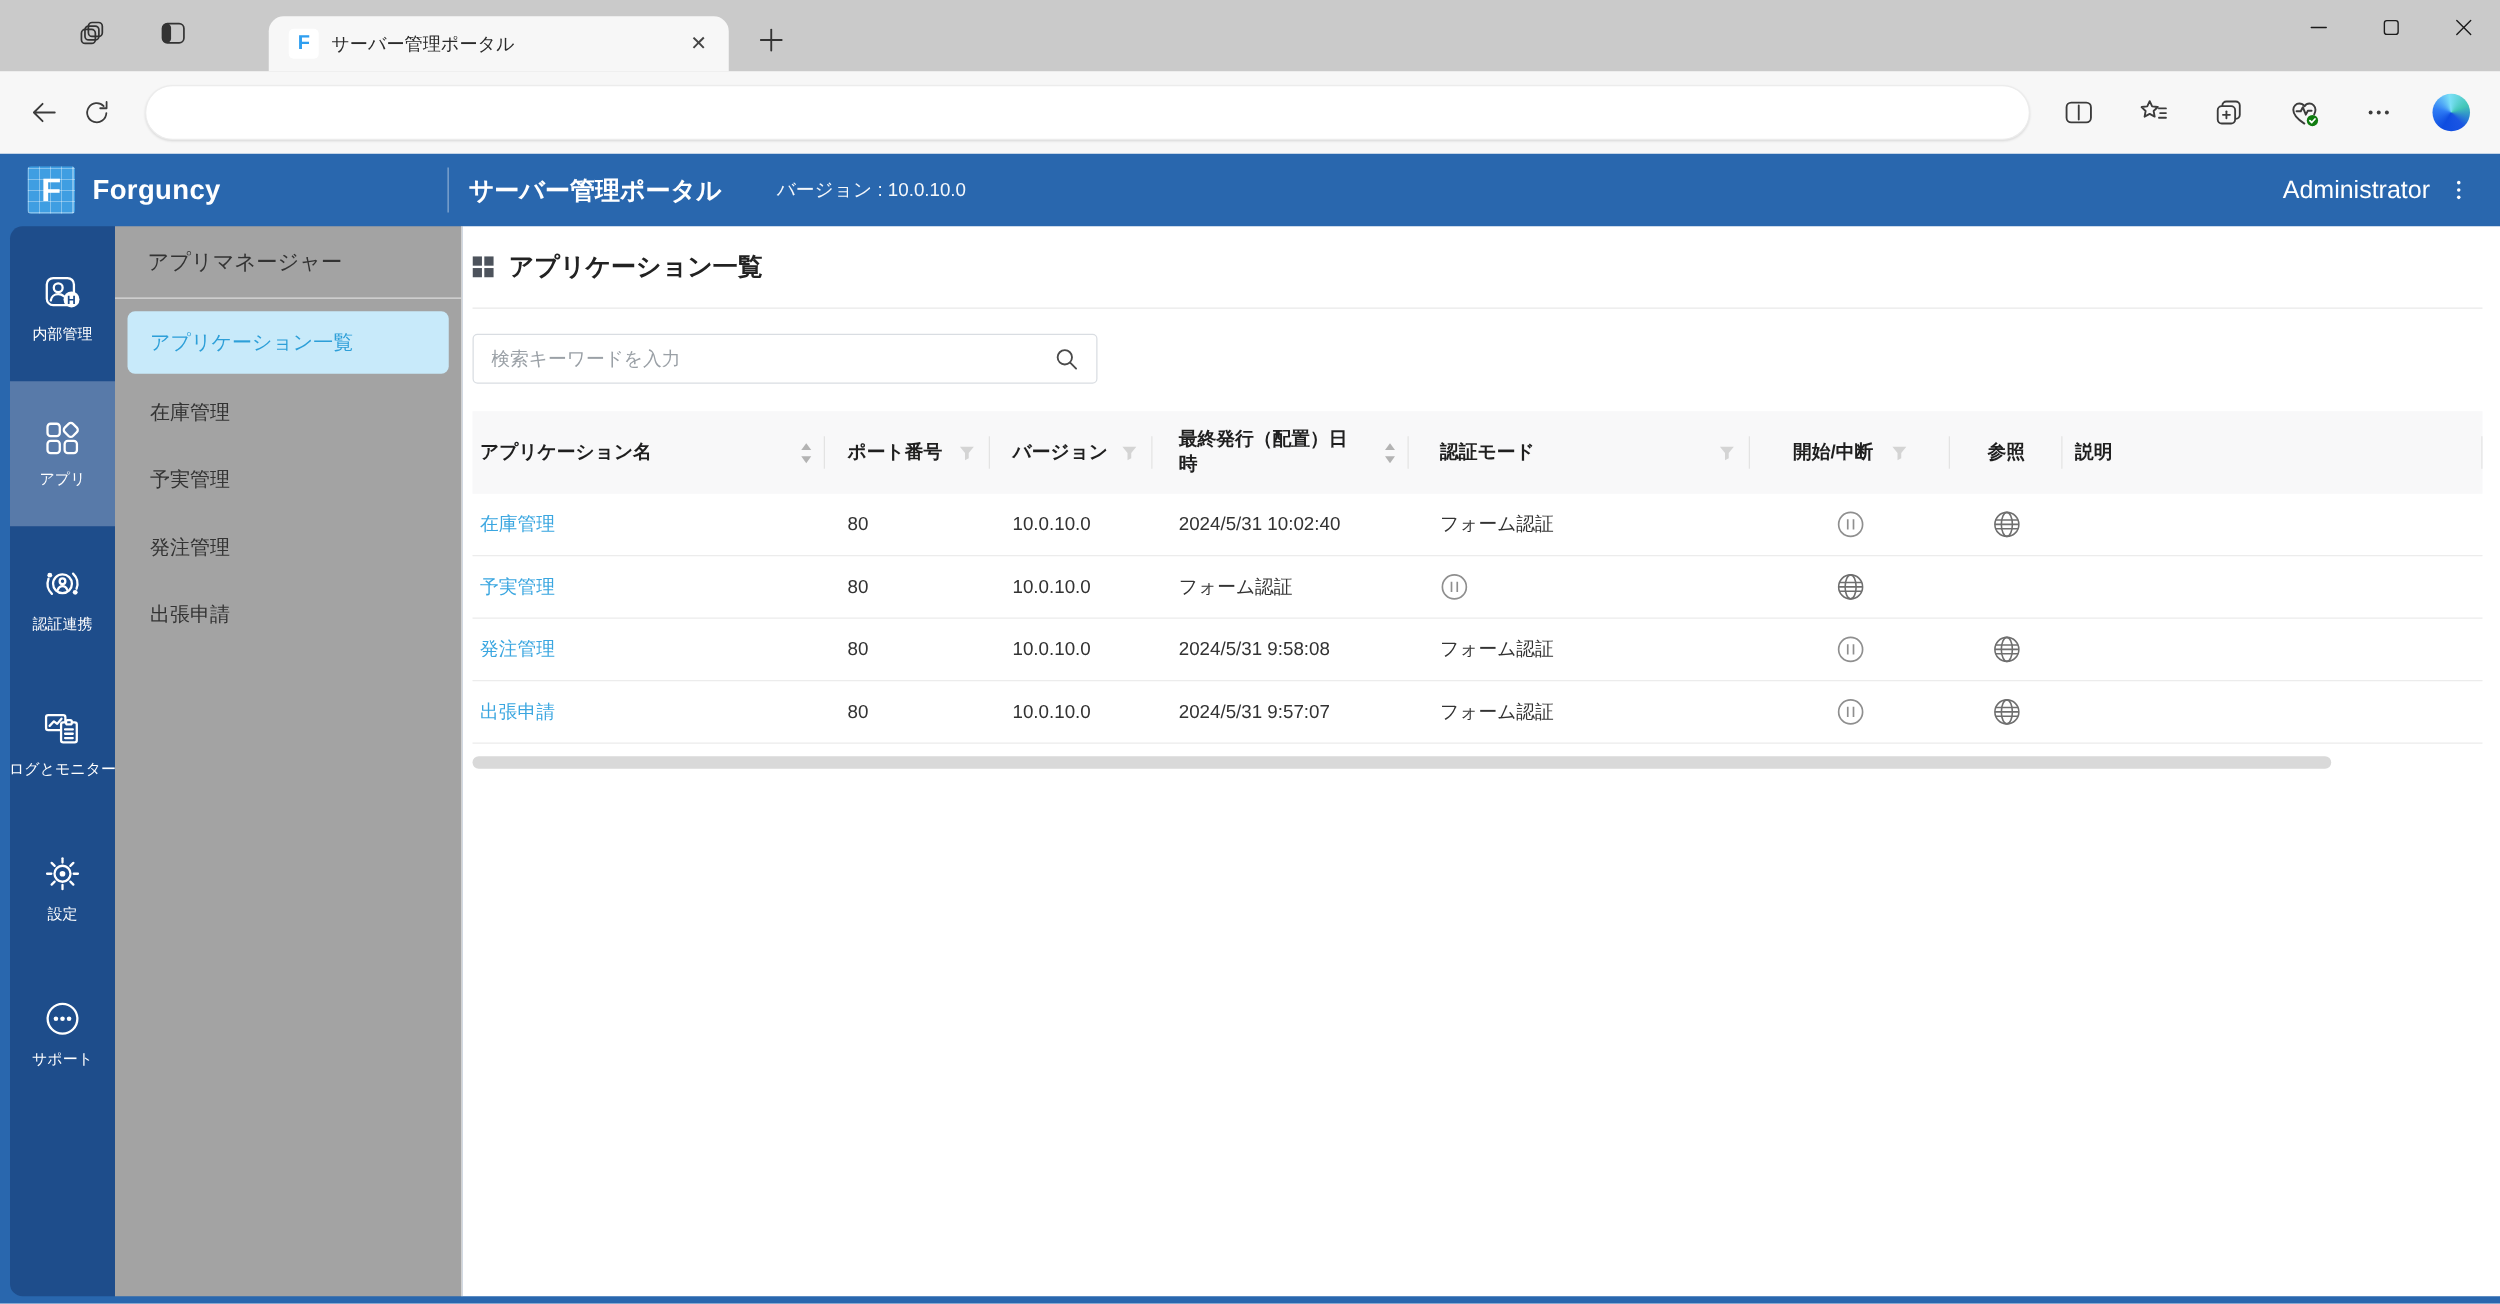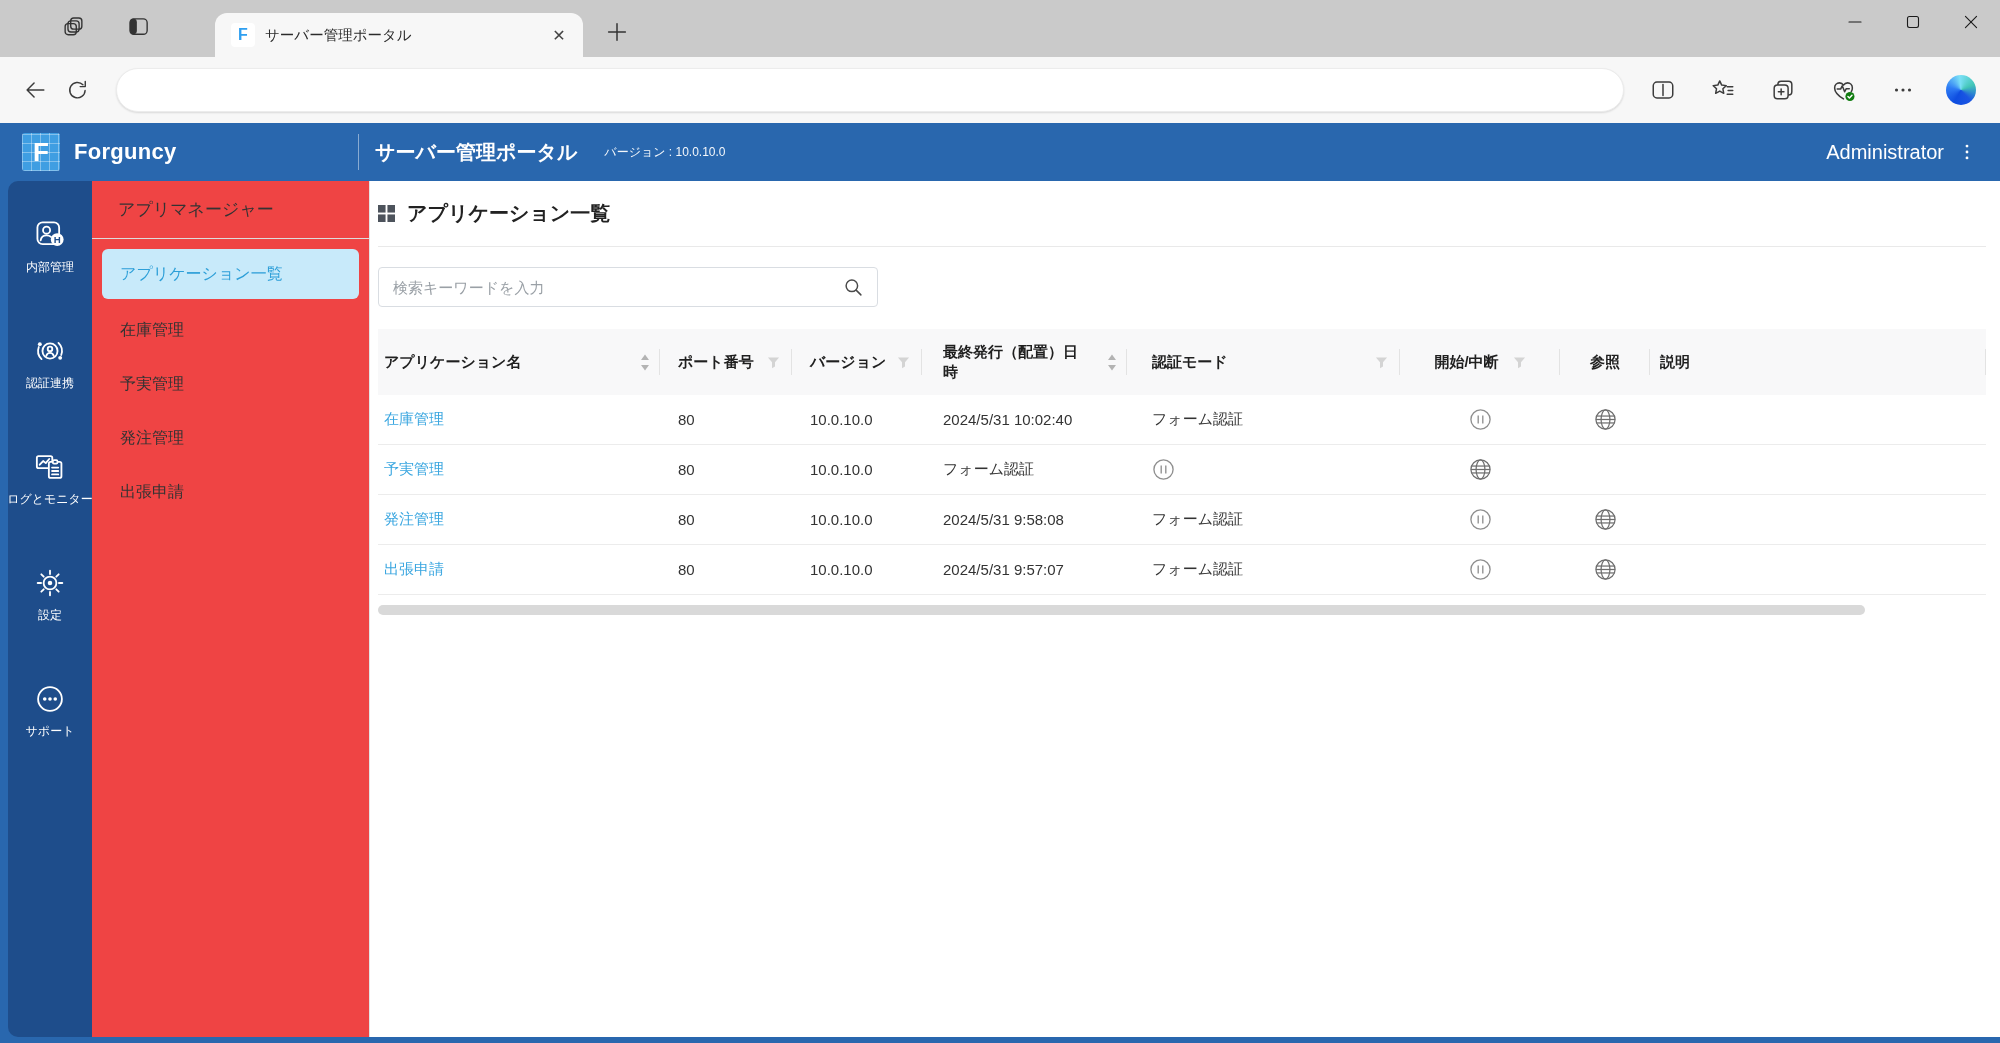--- a/index.html
+++ b/index.html
@@ -38,35 +38,35 @@
   .app{flex:1;background:var(--header-blue);padding:0 0 6px 8px;display:flex;flex-direction:column;overflow:hidden;}
   .app-header{height:58px;display:flex;align-items:center;color:#fff;padding-left:14px;flex:0 0 auto;}
   .brand{display:flex;align-items:center;gap:14px;width:336px;flex:0 0 auto;}
   .logo{width:38px;height:38px;border-radius:3px;background:#3f9ee2;
         background-image:repeating-linear-gradient(0deg,rgba(255,255,255,.35) 0 1px,transparent 1px 9px),
                          repeating-linear-gradient(90deg,rgba(255,255,255,.35) 0 1px,transparent 1px 9px);
         display:flex;align-items:center;justify-content:center;color:#fff;font-weight:bold;font-size:26px;}
   .brand-name{font-size:22px;font-weight:600;letter-spacing:.3px;}
   .hdr-divider{width:1px;height:36px;background:rgba(255,255,255,.45);margin-right:16px;flex:0 0 auto;}
   .portal-title{font-size:20px;font-weight:bold;}
-  .portal-version{font-size:12px;margin-left:27px;opacity:.95;}
+  .portal-version{font-size:15px;margin-left:44px;opacity:.95;}
   .hdr-spacer{flex:1;}
   .admin-name{font-size:20px;}
   .kebab{width:30px;height:30px;display:flex;align-items:center;justify-content:center;margin:0 18px 0 8px;cursor:pointer;}
 
   .app-body{flex:1;display:flex;min-height:0;}
   
   .rail{width:84px;background:var(--rail-navy);border-radius:10px 0 0 10px;display:flex;flex-direction:column;padding-top:8px;flex:0 0 auto;}
   .rail-item{height:116px;display:flex;flex-direction:column;align-items:center;justify-content:center;gap:8px;color:#fff;cursor:pointer;}
   .rail-item.selected{background:var(--rail-selected);}
   .rail-icon{width:32px;height:32px;display:flex;align-items:center;justify-content:center;}
   .rail-label{font-size:12px;white-space:nowrap;}
 
   
-  .submenu{width:278px;background:#ef4444;border-right:1px solid #e2e2e2;flex:0 0 auto;display:flex;flex-direction:column;}
+  .submenu{width:278px;background:#a3a3a3;border-right:1px solid #e2e2e2;flex:0 0 auto;display:flex;flex-direction:column;}
   .submenu-title{height:58px;display:flex;align-items:center;padding-left:26px;font-size:17px;color:#333;border-bottom:1px solid #dcdcdc;}
   .submenu-items{padding-top:6px;}
   .submenu-item{height:54px;display:flex;align-items:center;padding-left:28px;font-size:16px;color:#333;cursor:pointer;}
   .submenu-item.selected{height:50px;margin:4px 10px;padding-left:18px;background:var(--submenu-sel-bg);border-radius:6px;color:var(--submenu-sel-text);}
 
   
   .main{flex:1;background:#fff;padding:0 14px 0 8px;min-width:0;display:flex;flex-direction:column;}
   .main-title-row{height:66px;display:flex;align-items:center;gap:12px;border-bottom:1px solid #e9e9e9;padding-left:0;flex:0 0 auto;}
   .main-title{font-size:20px;font-weight:600;color:#222;}
   .search-row{margin-top:20px;flex:0 0 auto;}
@@ -250,20 +250,33 @@
               <svg xmlns="http://www.w3.org/2000/svg" viewBox="0 0 28 28" width="32" height="__W" fill="none" stroke="#fff" stroke-width="1.6" stroke-linecap="round" stroke-linejoin="round">
                 <rect x="3" y="3" width="19" height="19" rx="4.5"></rect>
                 <circle cx="11" cy="9.8" r="3.1"></circle>
                 <path d="M5.8 18.7c.4-2.8 2.6-4.4 5.2-4.4 1.5 0 2.9.5 3.9 1.4"></path>
                 <circle cx="20.3" cy="18" r="5.6" fill="#fff" stroke="none"></circle>
                 <text x="20.3" y="21" text-anchor="middle" font-size="8.5" font-weight="bold" fill="#1e4d8b" stroke="none" font-family="sans-serif">H</text>
               </svg>
             </span>
     <span class="rail-label">内部管理</span>
   </div>
+          <div class="rail-item selected">
+    <span class="rail-icon">
+              <svg xmlns="http://www.w3.org/2000/svg" viewBox="0 0 28 28" width="32" height="__W" fill="none" stroke="#fff" stroke-width="1.6" stroke-linecap="round" stroke-linejoin="round">
+                <rect x="3.5" y="3.5" width="8.6" height="8.6" rx="2.2"></rect>
+                <rect x="3.5" y="15.5" width="8.6" height="8.6" rx="2.2"></rect>
+                <rect x="15.5" y="15.5" width="8.6" height="8.6" rx="2.2"></rect>
+                <g transform="rotate(45 19.8 7.8)">
+                  <rect x="15.7" y="3.7" width="8.2" height="8.2" rx="2.2"></rect>
+                </g>
+              </svg>
+            </span>
+    <span class="rail-label">アプリ</span>
+  </div>
           <div class="rail-item">
     <span class="rail-icon">
               <svg xmlns="http://www.w3.org/2000/svg" viewBox="0 0 28 28" width="32" height="__W" fill="none" stroke="#fff" stroke-width="1.6" stroke-linecap="round" stroke-linejoin="round">
                 <circle cx="14" cy="14" r="6.6"></circle>
                 <circle cx="14" cy="12.2" r="2"></circle>
                 <path d="M10.7 18.3c.6-1.9 1.9-2.7 3.3-2.7s2.7.8 3.3 2.7"></path>
                 <path d="M21.4 6.9a10 10 0 0 1 2.4 10.6"></path>
                 <path d="M6.6 21.1A10 10 0 0 1 4.2 10.5"></path>
                 <circle cx="22.9" cy="20" r="1.7" fill="#fff" stroke="none"></circle>
                 <circle cx="5.1" cy="8" r="1.7" fill="#fff" stroke="none"></circle>

